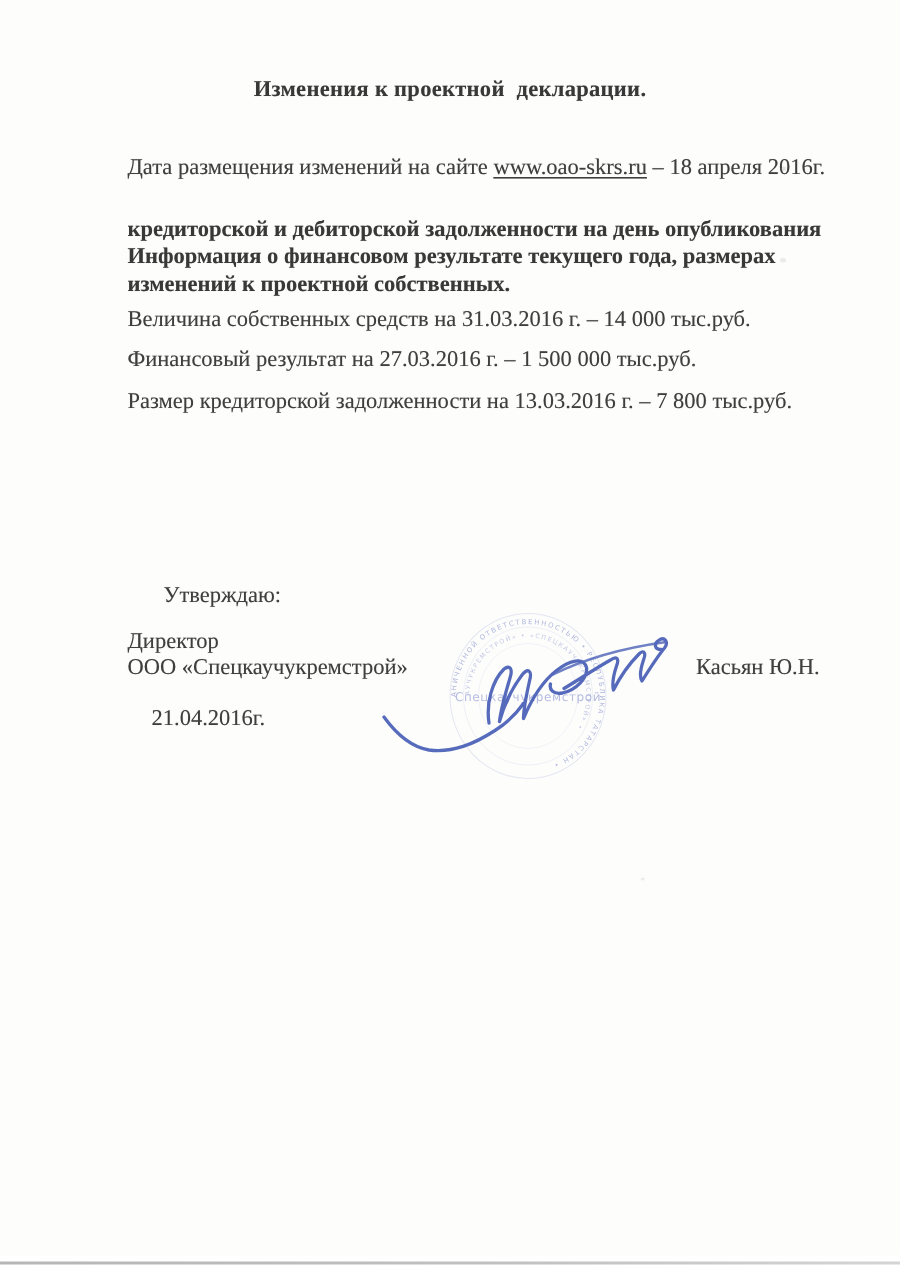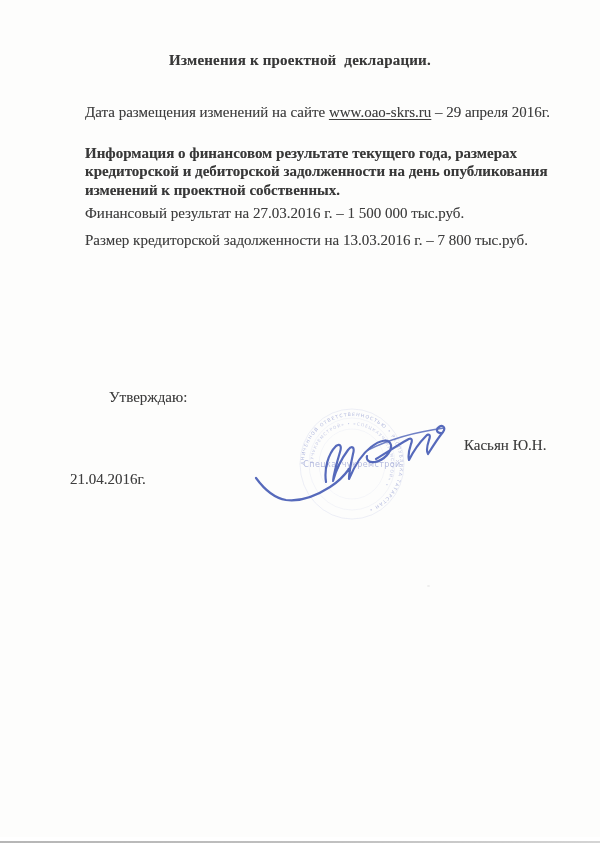--- a/index.html
+++ b/index.html
@@ -36,55 +36,60 @@
     font-weight:bold;
     line-height:18.3px;
     color:#383838;
   }
   .fin-lines{
     top:200px;left:85px;
     line-height:27.4px;
   }
   .approve-label{top:389px;left:85px;margin-left:24px;}
   .position-block{top:420px;left:85px;line-height:16.6px;}
-  .sign-date{top:471px;left:70px;}
+  .sign-date{top:471px;left:101px;}
   .signer-name{top:437px;left:464px;}
   .stamp-sign-svg{position:absolute;left:250px;top:390px;width:230px;height:150px;}
   .scan-edge{
     position:absolute;left:0;top:841px;width:600px;height:2px;
     background:linear-gradient(to right,#9e9e9e 0%,#ababab 55%,#c6c6c6 100%);
     opacity:.75;
   }
   .noise-dot{position:absolute;border-radius:50%;background:#c9c9c9;opacity:.5;}
   .nd1{left:521px;top:111px;width:3px;height:3px;}
   .nd2{left:520px;top:172px;width:4px;height:3px;opacity:.35;}
   .nd3{left:427px;top:585px;width:3px;height:2px;opacity:.3;}
 </style>
 </head>
 <body>
 
 <div class="page">
 
   <div class="txt title">Изменения к проектной  декларации.</div>
 
-  <div class="txt date-line"><span>Дата размещения изменений на сайте </span><span class="url">www.oao-skrs.ru</span><span> – 29 апреля 2016г.</span></div>
+  <div class="txt date-line"><span>Дата размещения изменений на сайте </span><span class="url">www.oao-skrs.ru</span><span> – 18 апреля 2016г.</span></div>
 
   <div class="txt info-heading">
+    <div>кредиторской и дебиторской задолженности на день опубликования</div>
     <div>Информация о финансовом результате текущего года, размерах</div>
-    <div>кредиторской и дебиторской задолженности на день опубликования</div>
     <div>изменений к проектной собственных.</div>
   </div>
 
   <div class="txt fin-lines">
+    <div>Величина собственных средств на 31.03.2016 г. – 14 000 тыс.руб.</div>
     <div>Финансовый результат на 27.03.2016 г. – 1 500 000 тыс.руб.</div>
     <div>Размер кредиторской задолженности на 13.03.2016 г. – 7 800 тыс.руб.</div>
   </div>
 
   <div class="txt approve-label">Утверждаю:</div>
 
+  <div class="txt position-block">
+    <div>Директор</div>
+    <div>ООО «Спецкаучукремстрой»</div>
+  </div>
 
   <div class="txt sign-date">21.04.2016г.</div>
 
   <div class="txt signer-name">Касьян Ю.Н.</div>
 
   <svg class="stamp-sign-svg" viewBox="0 0 230 150">
     <defs>
       <path id="ringOuter" d="M 102,74 m -48,0 a 48,48 0 1,1 96,0 a 48,48 0 1,1 -96,0" fill="none"></path>
       <path id="ringInner" d="M 102,74 m -39,0 a 39,39 0 1,1 78,0 a 39,39 0 1,1 -78,0" fill="none"></path>
       <filter id="soft" x="-10%" y="-10%" width="120%" height="120%">

